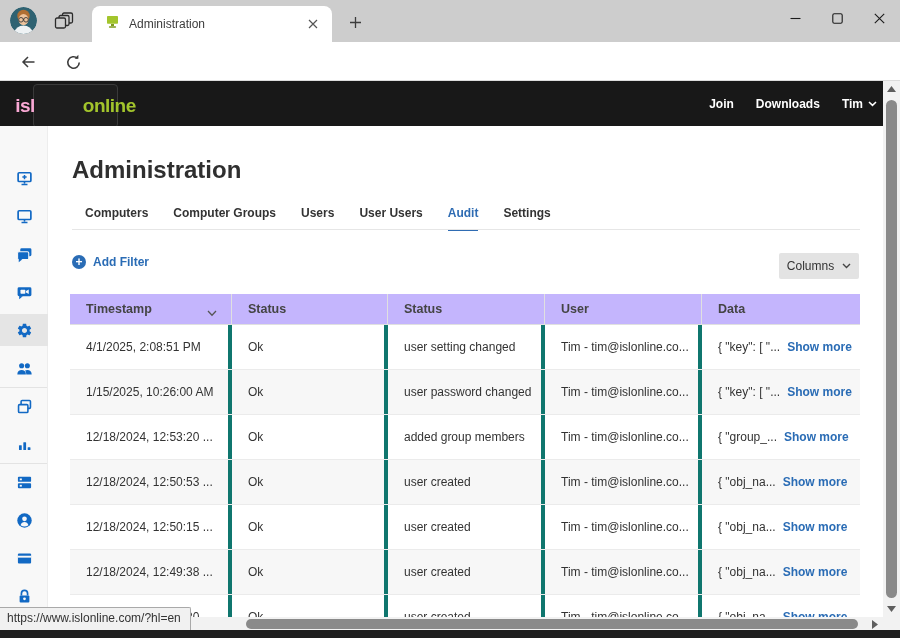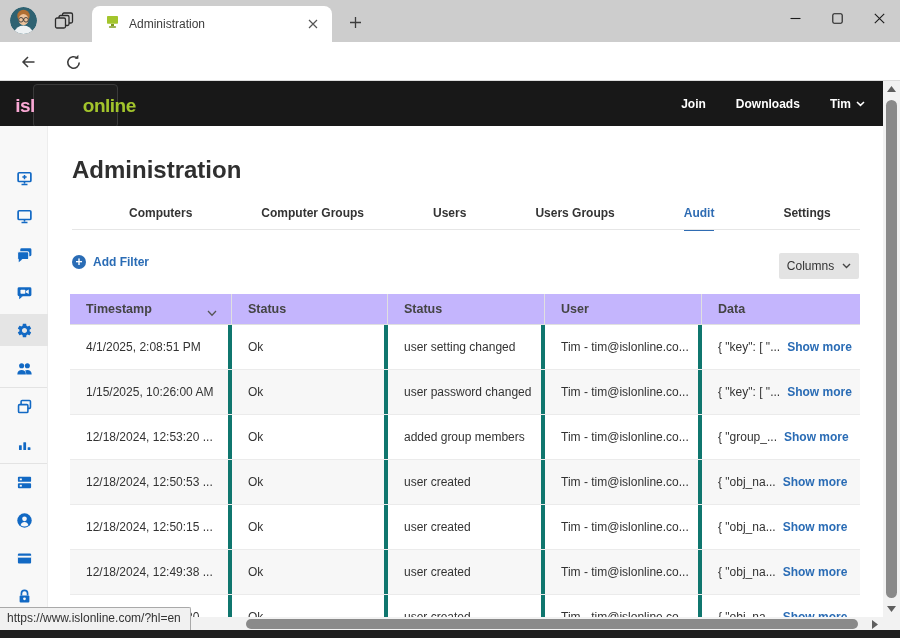--- a/index.html
+++ b/index.html
@@ -24,37 +24,37 @@
   .nav-ic { position:absolute; top:10px; width:22px; height:20px; display:flex; align-items:center; justify-content:center; }
   .url-pill { position:absolute; left:107px; top:46px; width:700px; height:30px; border:1px solid #d4d4d4; border-radius:16px;
               display:flex; align-items:center; padding:0 10px 0 14px; background:#fff; }
   .url-text { font-size:13px; margin-left:9px; flex:1; white-space:nowrap; overflow:hidden; color:#6a6a6a; }
   .url-text b { color:#1b1b1b; font-weight:700; }
   .pill-ic { width:28px; height:24px; display:flex; align-items:center; justify-content:center; }
   .dots { position:absolute; left:824px; top:52px; }
   .split { position:absolute; left:864px; top:51px; }
   
   .isl-header { position:absolute; left:0; top:81px; width:883px; height:45px; background:#181818;
-                display:flex; align-items:center; justify-content:flex-end; gap:30px; padding-right:18px; }
+                display:flex; align-items:center; justify-content:flex-end; gap:22px; padding-right:6px; }
   .logo-box { position:absolute; left:33px; top:84px; width:85px; height:44px; background:#1d1d1d;
               border:1px solid #3a3a3a; border-radius:4px; display:flex; align-items:center; justify-content:center;
               font-size:19px; font-weight:700; letter-spacing:-0.5px; }
   .logo-isl { color:#f9a8d4;text-align:right; }
   .logo-online { color:#a3c52c;padding-left:48px; }
   .hnav { color:#fff; font-size:12px; font-weight:700; display:flex; align-items:center; gap:5px; }
   
   .sidebar { position:absolute; left:0; top:126px; width:48px; height:491px; background:#f8f8f8; border-right:1px solid #ededed; }
   .side-ic { position:absolute; left:16px; width:17px; height:17px; }
   .side-active { position:absolute; left:0; top:188px; width:48px; height:32px; background:#e5e5e5; }
   .side-div { position:absolute; left:0; width:47px; height:1px; background:#e3e3e3; }
   
   .content { position:absolute; left:48px; top:126px; width:835px; height:491px; background:#fff; overflow:hidden; }
   .page-title { position:absolute; left:24px; top:30px; font-size:24px; font-weight:700; color:#2f2f2f; }
   .tabsrow { position:absolute; left:37px; top:80px; display:flex; gap:25px; }
-  .ptab { font-size:12px; font-weight:600; color:#333; padding-bottom:9px;margin-left:44px; }
+  .ptab { font-size:12px; font-weight:600; color:#333; padding-bottom:9px; }
   .ptab.active { color:#2f6cb3; border-bottom:2px solid #2f6cb3; }
   .tabs-sep { position:absolute; left:24px; top:103px; width:788px; height:1px; background:#e6e6e6; }
   .add-filter { position:absolute; left:24px; top:129px; display:flex; align-items:center; gap:7px; }
   .plus-circle { width:14px; height:14px; border-radius:50%; background:#2a6cb5; color:#fff; font-size:12px; font-weight:700;
                  display:flex; align-items:center; justify-content:center; line-height:1; }
   .add-filter-label { font-size:12px; font-weight:600; color:#2a6cb5; }
   .columns-btn { position:absolute; left:731px; top:127px; width:80px; height:26px; background:#e3e3e3; border-radius:2px;
                  display:flex; align-items:center; justify-content:center; gap:8px; font-size:12px; color:#333; }
   
   .table { position:absolute; left:22px; top:168px; width:790px; }
@@ -317,21 +317,21 @@
     </div>
   </div>
 
   <div class="content">
     <div class="page-title">Administration</div>
 
     <div class="tabsrow">
       <span class="ptab">Computers</span>
       <span class="ptab">Computer Groups</span>
       <span class="ptab">Users</span>
-      <span class="ptab">Users Groups</span>
+      <span class="ptab">User Users</span>
       <span class="ptab active">Audit</span>
       <span class="ptab">Settings</span>
     </div>
     <div class="tabs-sep"></div>
 
     <div class="add-filter">
       <span class="plus-circle">+</span>
       <span class="add-filter-label">Add Filter</span>
     </div>
 

